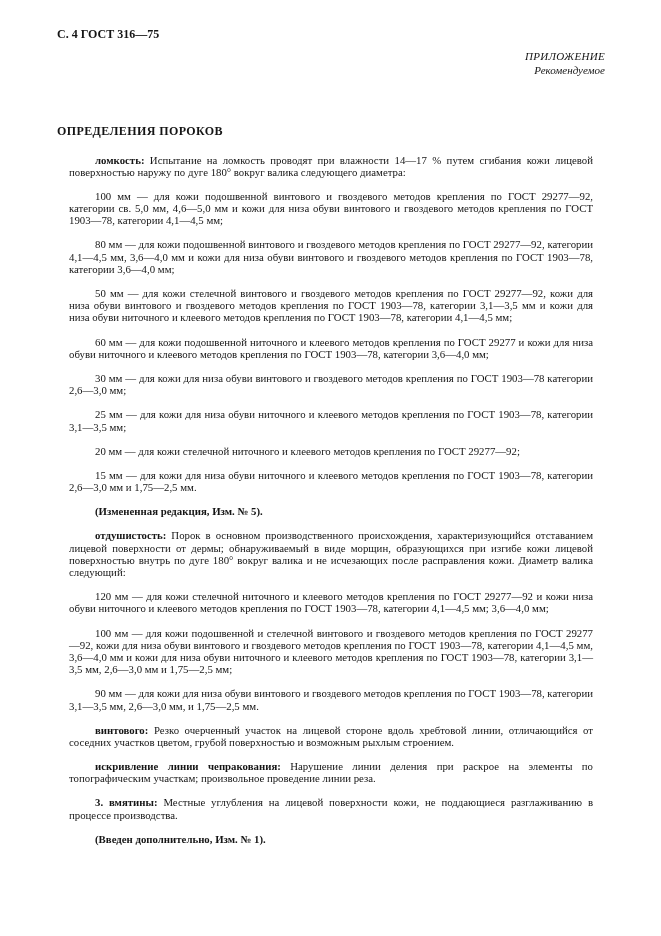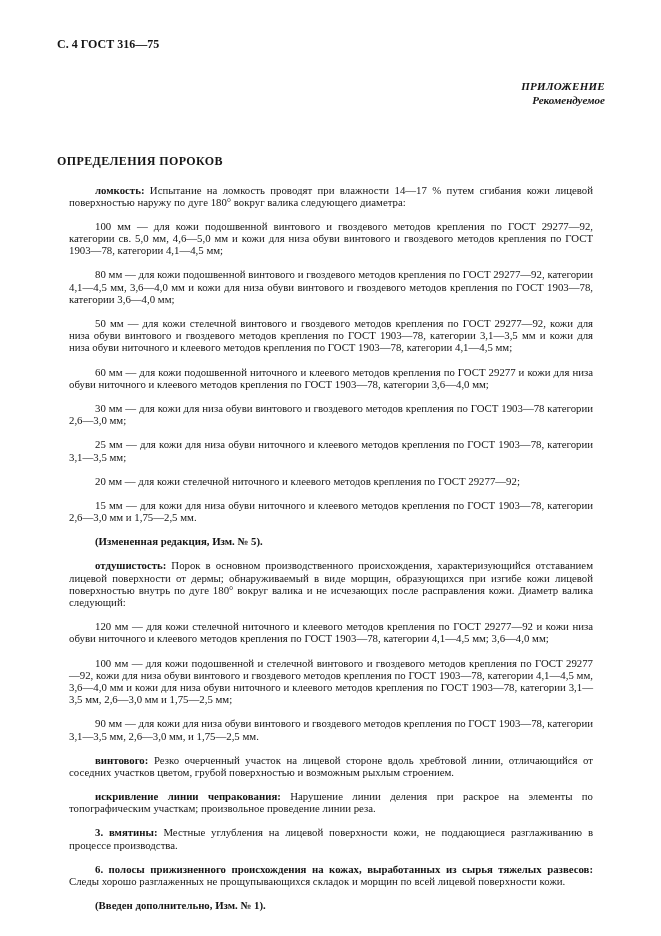--- a/index.html
+++ b/index.html
@@ -7,35 +7,34 @@
     width: 661px;
     height: 936px;
     background: #ffffff;
     color: #151515;
     font-family: "Liberation Serif", "DejaVu Serif", serif;
   }
   .page {
     box-sizing: border-box;
     width: 661px;
     height: 936px;
-    padding: 37px 56px 0 57px;
+    padding: 27px 56px 0 57px;
     background: #ffffff;
     overflow: hidden;
   }
   .page-header {
     font-size: 12px;
     font-weight: bold;
   }
   .annex {
-    margin-top: 28px;
+    margin-top: 8px;
     text-align: right;
     font-style: italic;
     font-size: 11px;
     line-height: 1.25;
-    font-weight: bold;
   }
   .annex-title { letter-spacing: 0.3px; }
   .section-title {
     margin: 46px 0 15px 0;
     text-align: left;
     font-size: 12px;
     font-weight: bold;
     letter-spacing: 0.4px;
   }
   .doc-body {
@@ -76,17 +75,16 @@
     <p class="para"><span>20 мм — для кожи стелечной ниточного и клеевого методов крепления по ГОСТ 29277—92;</span></p>
     <p class="para"><span>15 мм — для кожи для низа обуви ниточного и клеевого методов крепления по ГОСТ 1903—78, категории 2,6—3,0 мм и 1,75—2,5 мм.</span></p>
     <p class="para"><b>(Измененная редакция, Изм. № 5).</b></p>
     <p class="para"><b>отдушистость:</b><span> Порок в основном производственного происхождения, характеризующийся отставанием лицевой поверхности от дермы; обнаруживаемый в виде морщин, образующихся при изгибе кожи лицевой поверхностью внутрь по дуге 180° вокруг валика и не исчезающих после расправления кожи. Диаметр валика следующий:</span></p>
     <p class="para"><span>120 мм — для кожи стелечной ниточного и клеевого методов крепления по ГОСТ 29277—92 и кожи низа обуви ниточного и клеевого методов крепления по ГОСТ 1903—78, категории 4,1—4,5 мм; 3,6—4,0 мм;</span></p>
     <p class="para"><span>100 мм — для кожи подошвенной и стелечной винтового и гвоздевого методов крепления по ГОСТ 29277—92, кожи для низа обуви винтового и гвоздевого методов крепления по ГОСТ 1903—78, категории 4,1—4,5 мм, 3,6—4,0 мм и кожи для низа обуви ниточного и клеевого методов крепления по ГОСТ 1903—78, категории 3,1—3,5 мм, 2,6—3,0 мм и 1,75—2,5 мм;</span></p>
     <p class="para"><span>90 мм — для кожи для низа обуви винтового и гвоздевого методов крепления по ГОСТ 1903—78, категории 3,1—3,5 мм, 2,6—3,0 мм, и 1,75—2,5 мм.</span></p>
     <p class="para"><b>винтового:</b><span> Резко очерченный участок на лицевой стороне вдоль хребтовой линии, отличающийся от соседних участков цветом, грубой поверхностью и возможным рыхлым строением.</span></p>
     <p class="para"><b>искривление линии чепракования:</b><span> Нарушение линии деления при раскрое на элементы по топографическим участкам; произвольное проведение линии реза.</span></p>
     <p class="para"><b>3. вмятины:</b><span> Местные углубления на лицевой поверхности кожи, не поддающиеся разглаживанию в процессе производства.</span></p>
-    <p class="para"><b>6. полосы прижизненного происхождения на кожах, выработанных из сырья тяжелых развесов:</b><span> Следы хорошо разглаженных не прощупывающихся складок и морщин по всей лицевой поверхности кожи.</span></p>
     <p class="para"><b>(Введен дополнительно, Изм. № 1).</b></p>
   </div>
 
 </div>
 
 </body></html>

